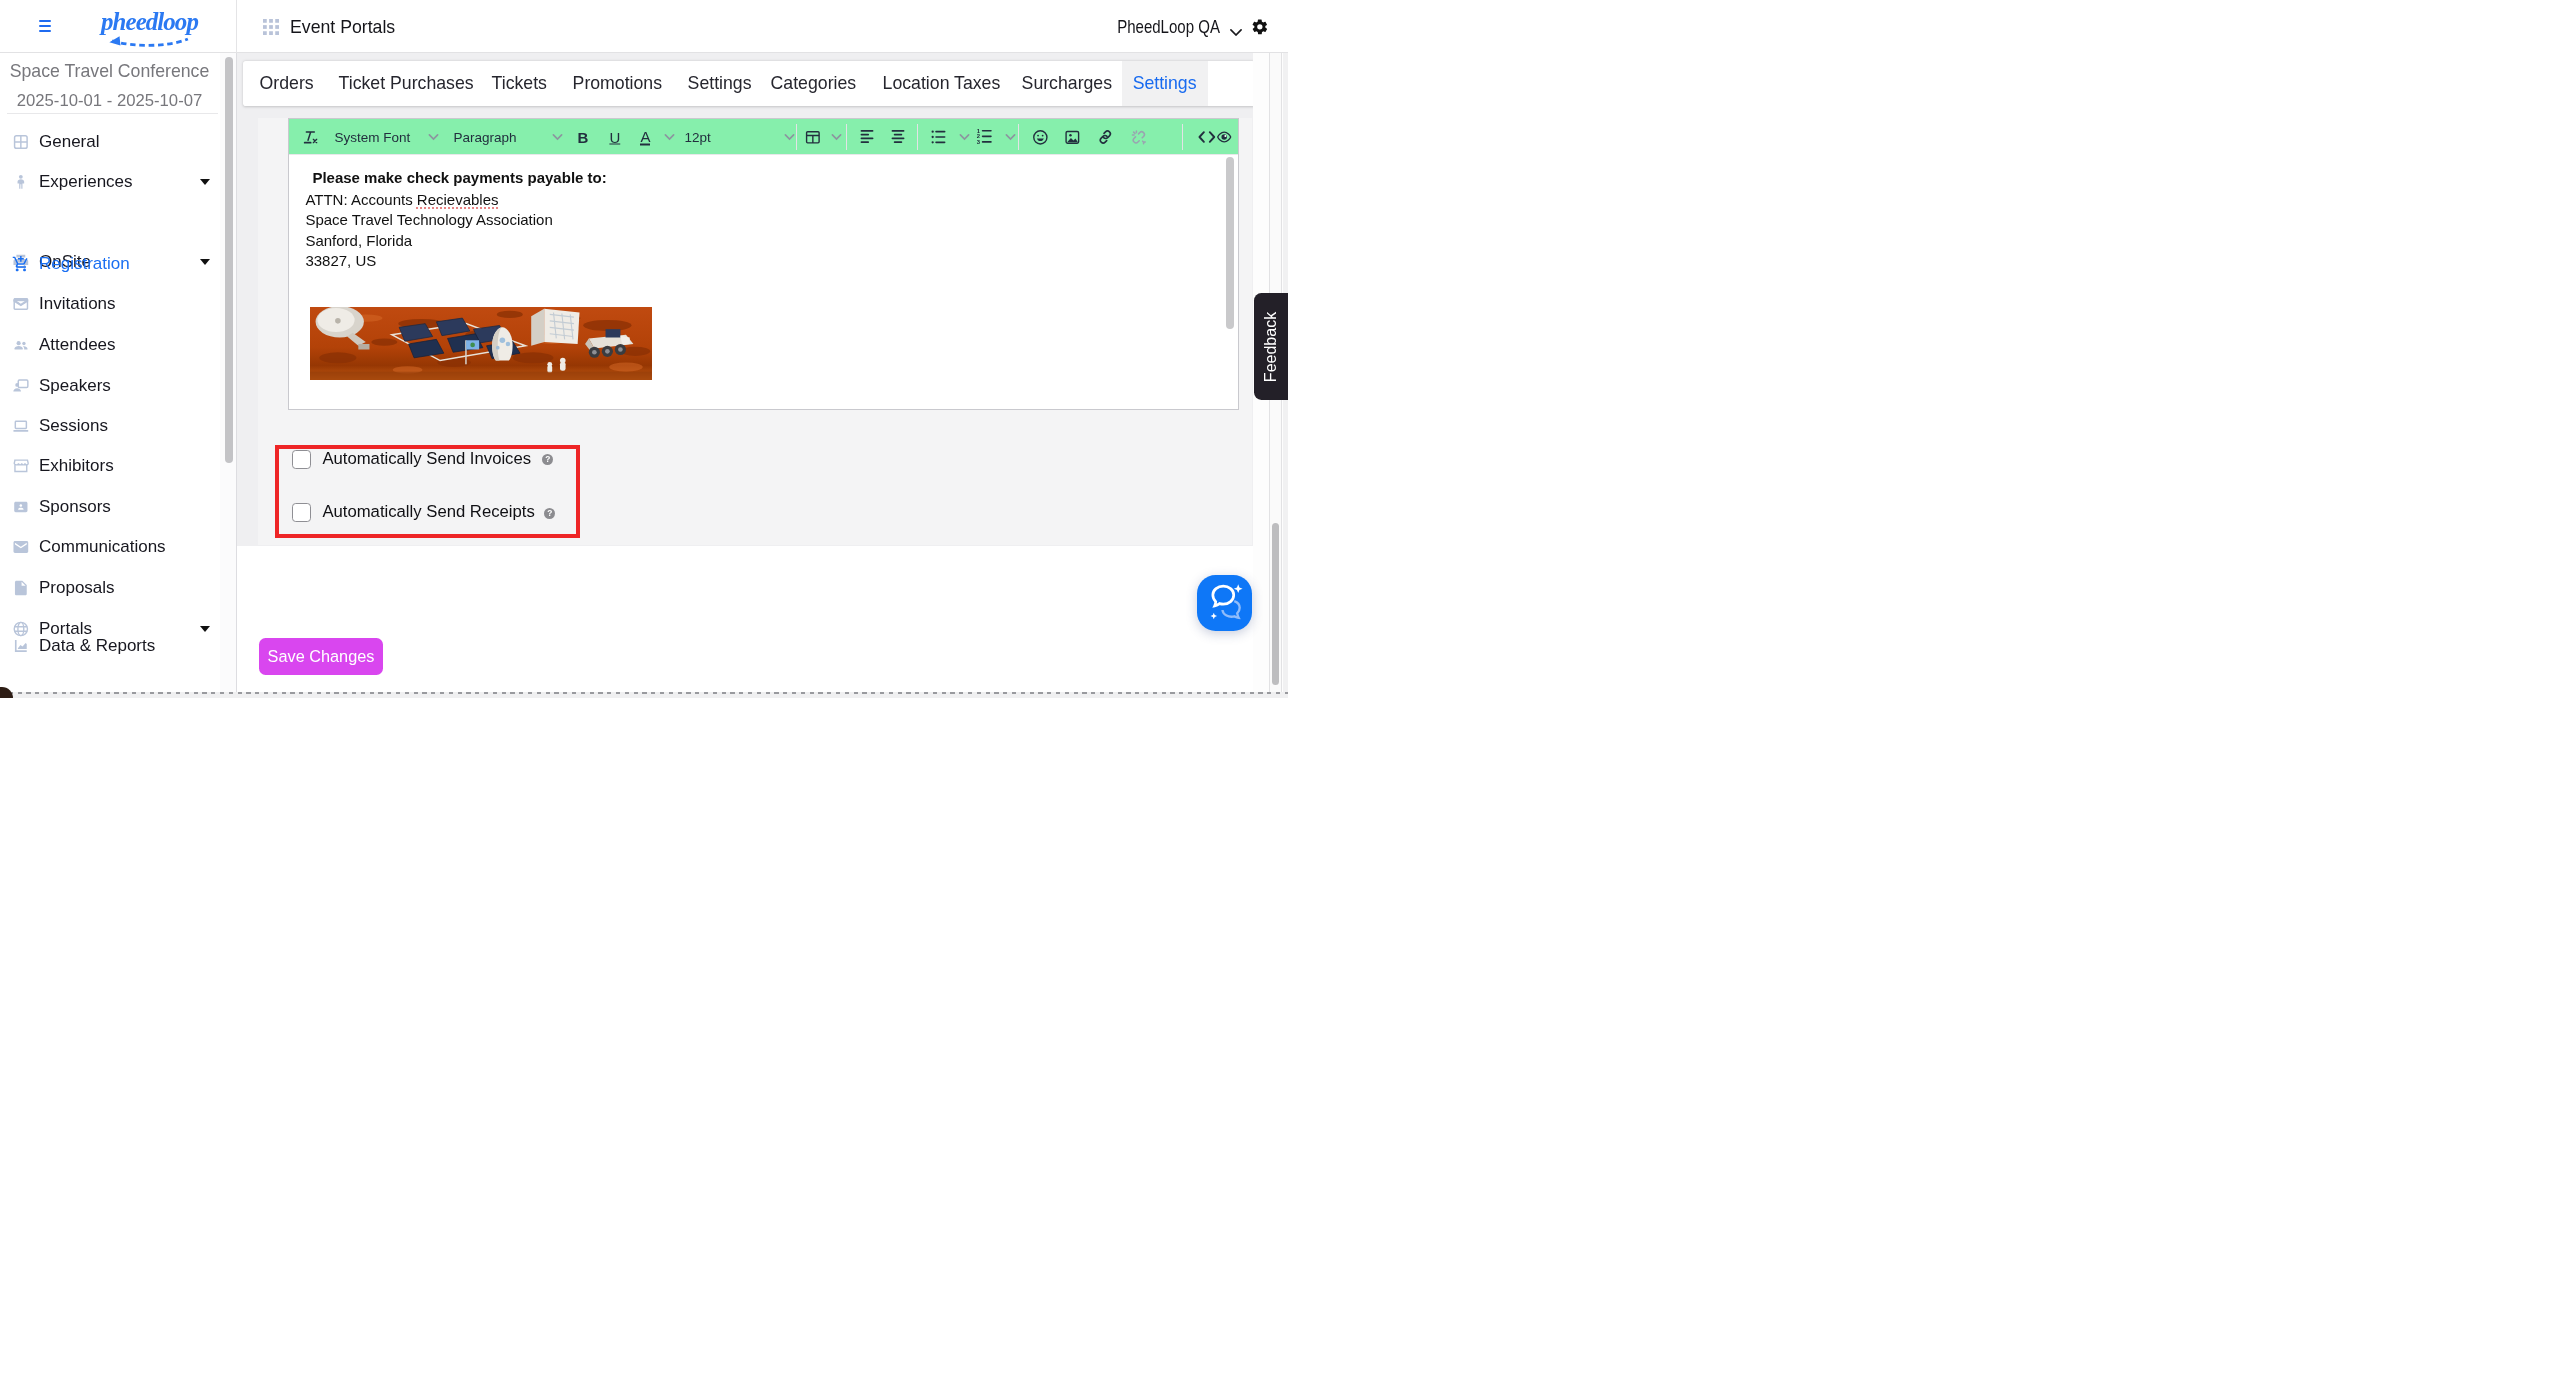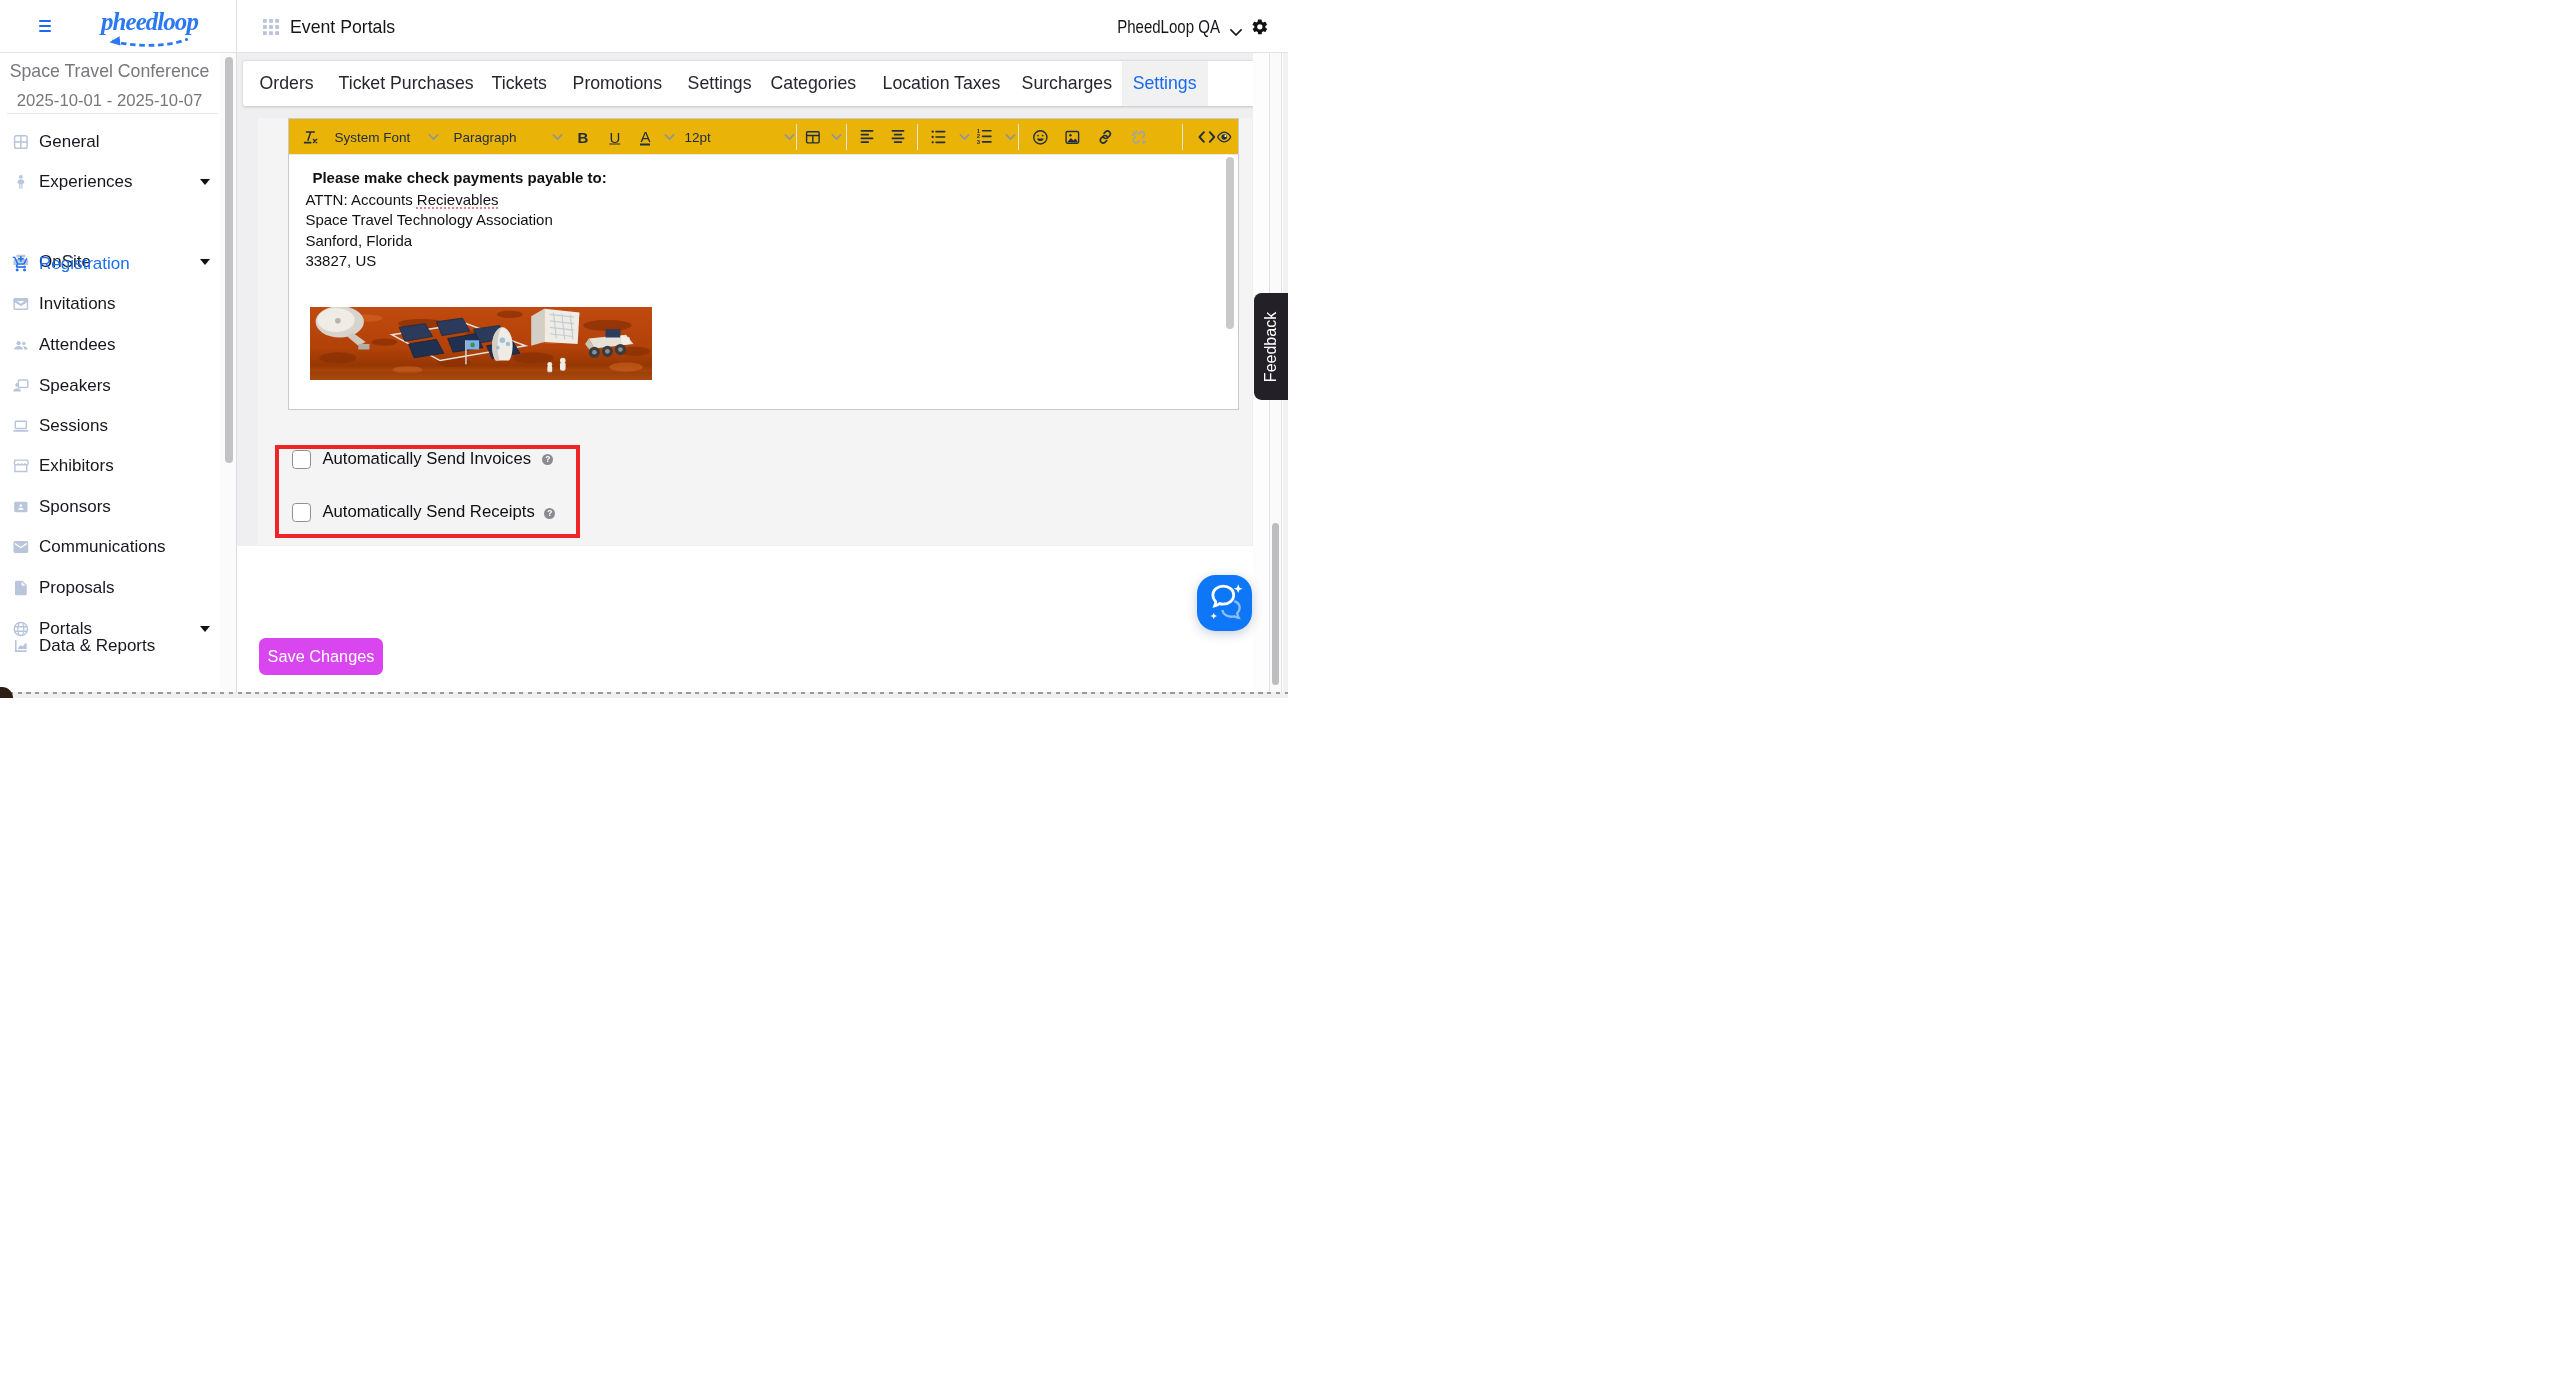--- a/index.html
+++ b/index.html
@@ -37,21 +37,21 @@
   
   #main { position:absolute; left:237px; top:53px; width:1051px; height:644px; background:#fff; }
   #wrapper { position:absolute; left:0; top:0; width:1018px; height:493px; background:#efeff1; }
   #tabcard { position:absolute; left:5.6px; top:8px; width:1012px; height:45px; background:#fff; border-radius:2.8px; box-shadow:0 0.9px 2.8px rgba(0,0,0,0.18); }
   .tab { position:absolute; top:0; height:45px; line-height:45px; font-size:17.7px; color:#26262e; white-space:nowrap; }
   #tab-settings { background:#f1f1f2; color:#176af0; text-align:center; }
   #card { position:absolute; left:21.4px; top:65px; width:994px; height:427px; background:#f4f4f5; }
 
   
   #editor { position:absolute; left:30px; top:0; width:951px; height:292px; background:#fff; border:0.9px solid #c9c9ce; }
-  #toolbar { position:absolute; left:0; top:0; width:100%; height:36px; background:#eab308; border-bottom:0.9px solid #e8e8ea; }
+  #toolbar { position:absolute; left:0; top:0; width:100%; height:36px; background:#86efac; border-bottom:0.9px solid #e8e8ea; }
   #statusbar { position:absolute; left:0; bottom:0; width:100%; height:18px; border-top:0.9px solid #e6e6e8; background:#fff; }
   #translate { position:absolute; left:17.7px; top:50%; transform:translateY(-50%); font-size:13px; color:#222f3e; }
   #chars { position:absolute; right:10.2px; top:50%; transform:translateY(-50%); font-size:13px; color:#222f3e; }
   #content { position:absolute; left:0; top:37px; width:100%; height:236px; background:#fff; }
   #content .line { position:absolute; left:16px; font-size:15px; line-height:20.4px; height:20.4px; color:#111; white-space:nowrap; }
   #marsimg { position:absolute; left:20.4px; top:151px; width:342px; height:73px; }
   #ed-thumb { position:absolute; right:4.2px; top:0.9px; width:8px; height:172px; background:#c9c9cb; border-radius:4.6px; }
 
   .tbtxt { position:absolute; top:50%; transform:translateY(-50%); font-size:13.5px; color:#222f3e; white-space:nowrap; }
   .tbchev { position:absolute; top:13.5px; width:11px; height:8.4px; }

